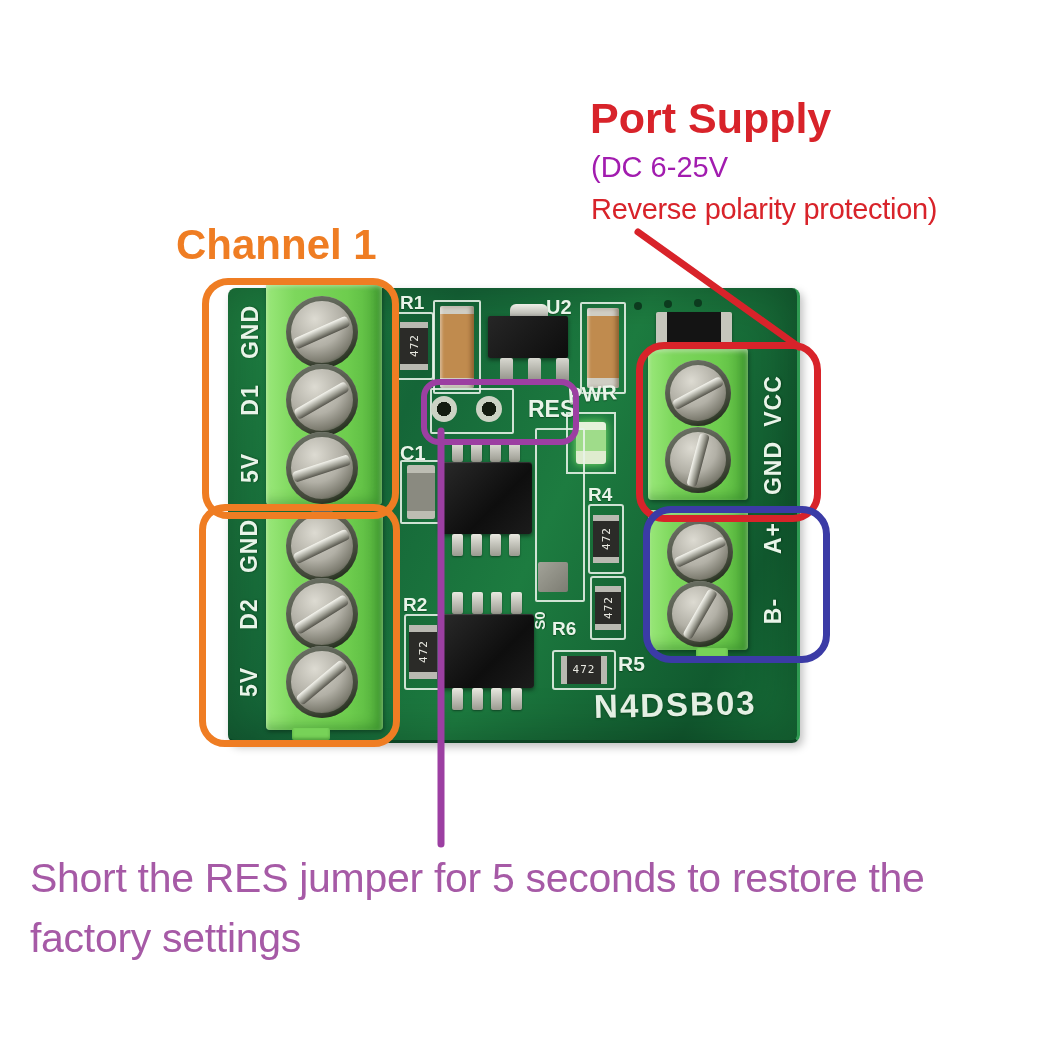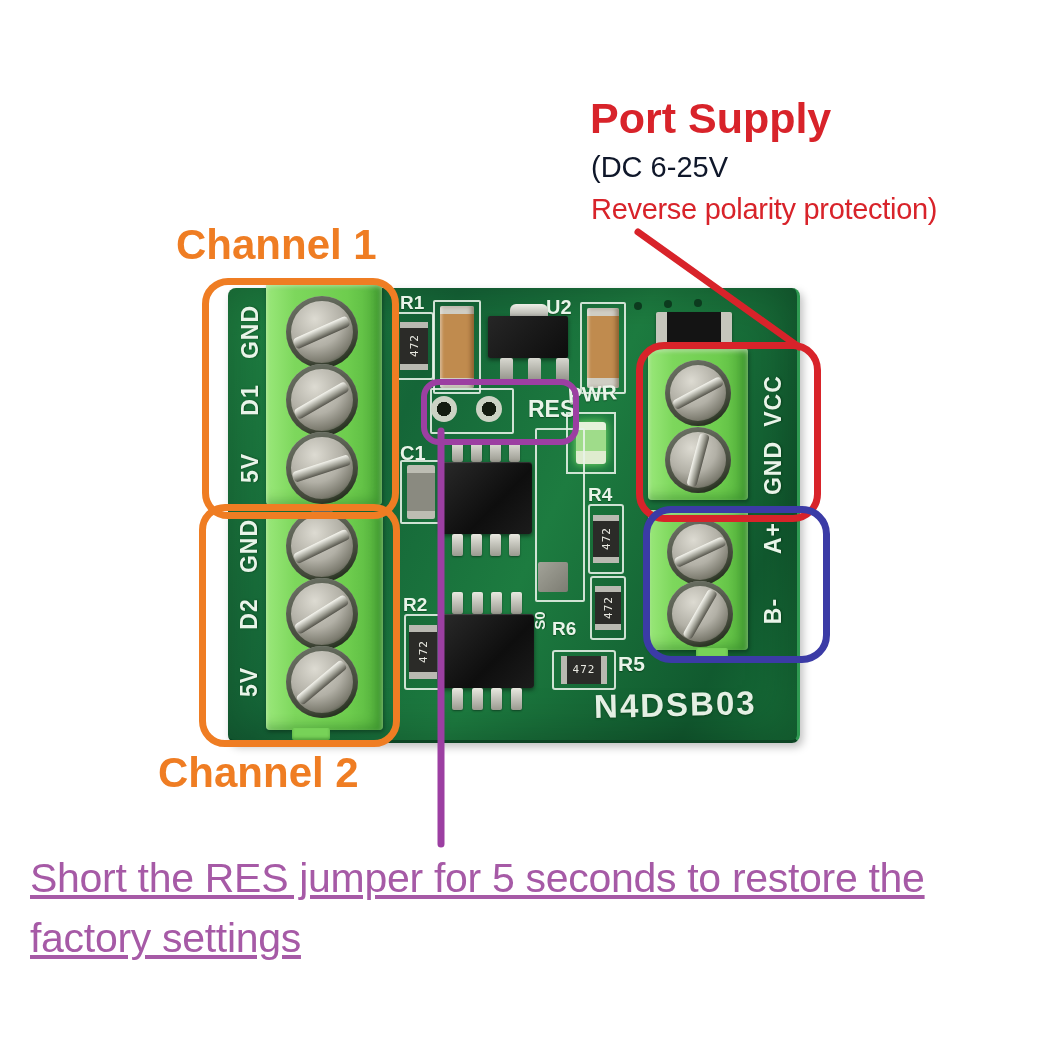--- a/index.html
+++ b/index.html
@@ -1,25 +1,25 @@
 <!DOCTYPE html>
 <html><head>
 <meta charset="utf-8">
 <style>
   html,body{margin:0;padding:0;background:#fff;}
   .canvas{position:relative;width:1050px;height:1050px;background:#ffffff;
           font-family:"Liberation Sans",sans-serif;overflow:hidden;}
   .lbl{position:absolute;white-space:nowrap;}
   .ps-title{left:590px;top:94px;font-size:43px;font-weight:bold;color:#d8232a;}
-  .ps-l1{left:591px;top:151px;font-size:29px;color:#0f172a;}
+  .ps-l1{left:591px;top:151px;font-size:29px;color:#a21caf;}
   .ps-l2{left:591px;top:193px;font-size:29px;color:#d8232a;letter-spacing:-0.3px;}
   .ch1{left:176px;top:221px;font-size:42px;font-weight:bold;color:#ef7d23;}
   .ch2{left:158px;top:749px;font-size:42px;font-weight:bold;color:#ef7d23;}
   .rs485{left:812px;top:553px;font-size:42px;color:#3b3ba6;}
-  .note{color:#a65aa6;font-size:41px;letter-spacing:-0.3px;text-decoration:underline;}
+  .note{color:#a65aa6;font-size:41px;letter-spacing:-0.3px;}
   .note1{left:30px;top:855px;}
   .note2{left:30px;top:915px;}
 
   .overlay{position:absolute;left:0;top:0;pointer-events:none;z-index:40;}
   .hlbox{position:absolute;z-index:41;pointer-events:none;background:transparent;}
   .box-orange{border:7px solid #ef7d23;border-radius:26px;}
   .box-red{border:7px solid #d8232a;border-radius:28px;}
   .box-blue{border:7px solid #3b3ba6;border-radius:28px;}
   .box-purple{border:6px solid #9c3fa2;border-radius:18px;}
 
@@ -86,21 +86,20 @@
 </style>
 </head>
 <body>
 
 <div class="canvas">
 
   <div class="lbl ps-title">Port Supply</div>
   <div class="lbl ps-l1">(DC 6-25V</div>
   <div class="lbl ps-l2">Reverse polarity protection)</div>
   <div class="lbl ch1">Channel 1</div>
-  <div class="lbl ch2">Channel 2</div>
   <div class="lbl note note1">Short the RES jumper for 5 seconds to restore the</div>
   <div class="lbl note note2">factory settings</div>
 
   <svg class="overlay" width="1050" height="1050">
     <line x1="638" y1="232" x2="799" y2="347" stroke="#d8232a" stroke-width="7" stroke-linecap="round"></line>
     <line x1="441" y1="431" x2="441" y2="844" stroke="#9c3fa2" stroke-width="7" stroke-linecap="round"></line>
   </svg>
 
   <div class="hlbox box-orange" style="left:202px;top:278px;width:183px;height:227px;"></div>
   <div class="hlbox box-orange" style="left:199px;top:504px;width:187px;height:229px;"></div>

